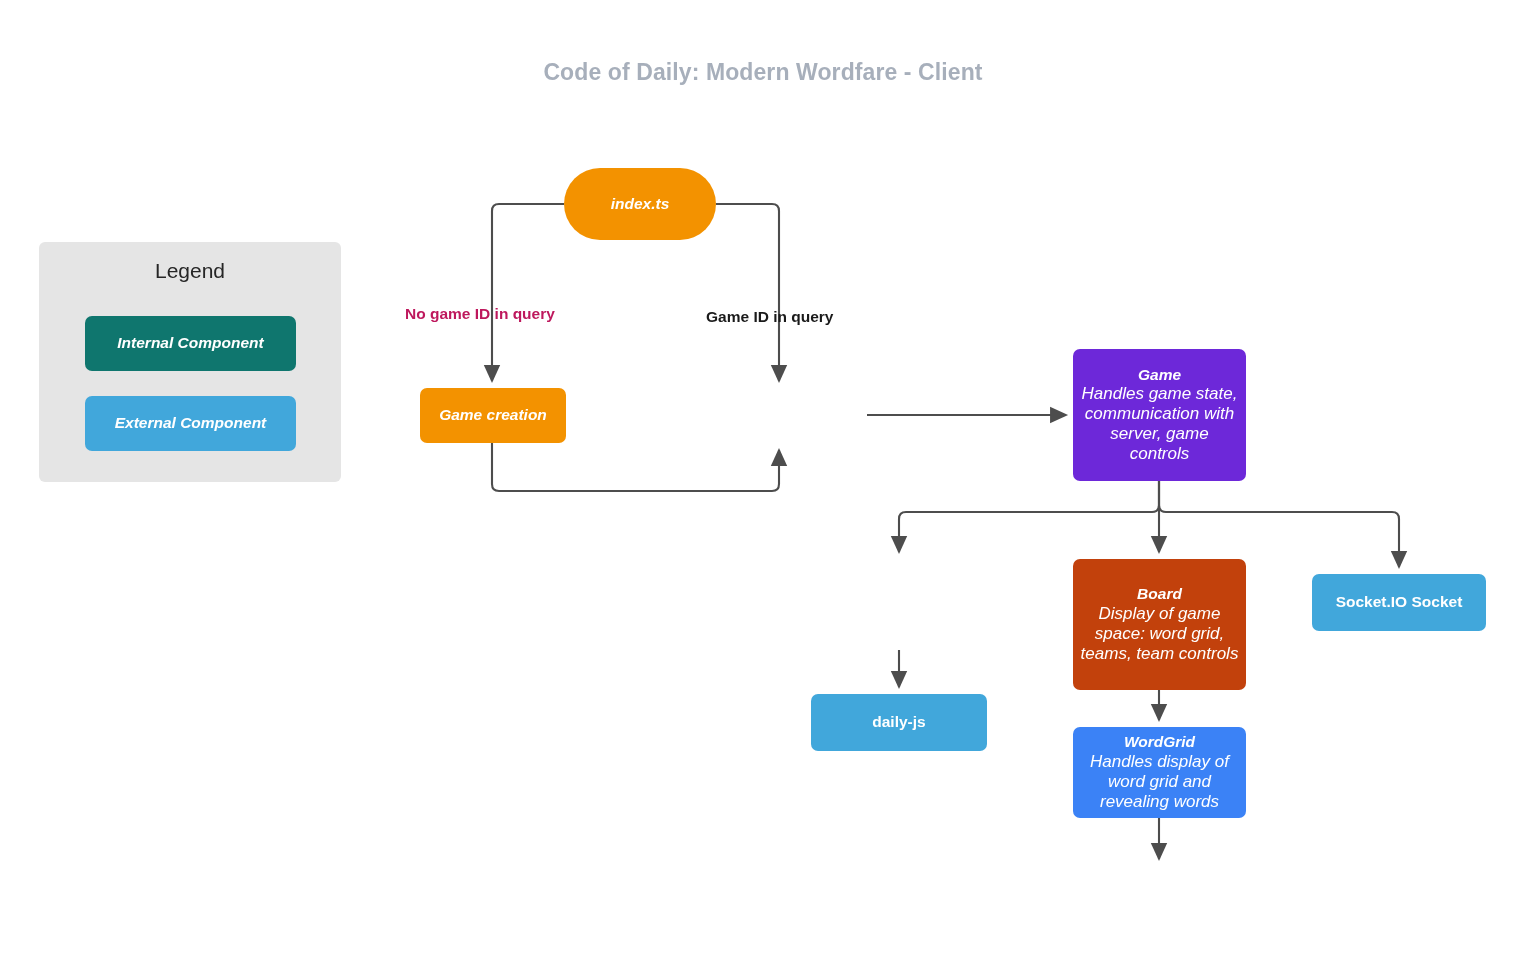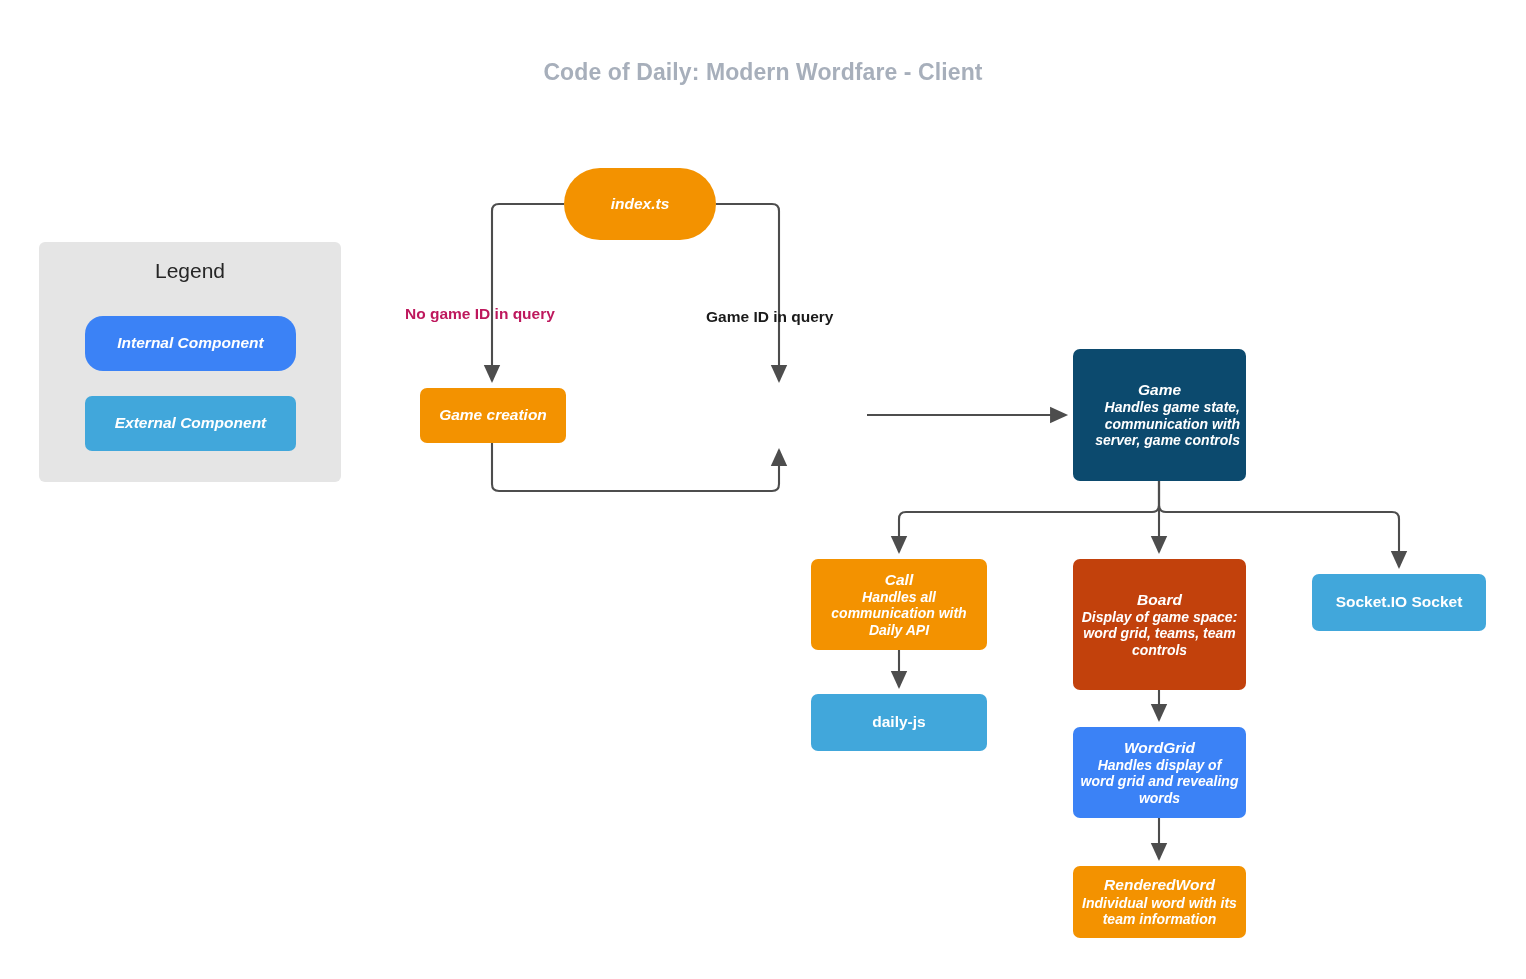--- a/index.html
+++ b/index.html
@@ -93,23 +93,23 @@
     padding: 6px 6px;
     line-height: 1.18;
   }
   .node .node-title {
     font-size: 15.5px;
     font-weight: bold;
     font-style: italic;
     white-space: nowrap;
   }
   .node .node-desc {
-    font-size: 14px;
+    font-size: 17px;
     font-style: italic;
-    font-weight: bold;
+    font-weight: normal;
   }
   .node.plain .node-title {
     font-style: normal;
   }
   .node.stadium {
     border-radius: 40px;
   }
 </style>
 </head>
 <body>
@@ -146,63 +146,55 @@
 
       <path d="M 1159 818 L 1159 859" marker-end="url(#arrowhead)"></path>
     </g>
   </svg>
 
   <div style="position:absolute; left:405px; top:305px; font-size:15.5px; font-weight:bold; color:#be185d;">No game ID in query</div>
   <div style="position:absolute; left:706px; top:308px; font-size:15.5px; font-weight:bold; color:#1a1a1a;">Game ID in query</div>
 
   <div class="legend-box">
     <div class="legend-title">Legend</div>
-    <div class="legend-swatch internal" style="background:#3b82f6;border-radius:18px;">
+    <div class="legend-swatch internal" style="background:#0f766e;">
       <span>Internal Component</span>
     </div>
     <div class="legend-swatch external" style="background:#41a7db;">
       <span>External Component</span>
     </div>
   </div>
 
   <div class="node stadium" style="left:564px; top:168px; width:152px; height:72px; background:#f39200;">
     <div class="node-title">index.ts</div>
   </div>
 
   <div class="node" style="left:420px; top:388px; width:146px; height:55px; background:#f39200;">
     <div class="node-title">Game creation</div>
   </div>
 
 
-  <div class="node" style="left:1073px; top:349px; width:173px; height:132px; background:#0c4a6e;text-align:right;">
+  <div class="node" style="left:1073px; top:349px; width:173px; height:132px; background:#6d28d9;">
     <div class="node-title">Game</div>
     <div class="node-desc">Handles game state, communication with server, game controls</div>
   </div>
 
-  <div class="node" style="left:811px; top:559px; width:176px; height:91px; background:#f39200;">
-    <div class="node-title">Call</div>
-    <div class="node-desc">Handles all communication with Daily API</div>
-  </div>
 
   <div class="node plain" style="left:811px; top:694px; width:176px; height:57px; background:#41a7db;">
     <div class="node-title">daily-js</div>
   </div>
 
   <div class="node" style="left:1073px; top:559px; width:173px; height:131px; background:#c2410c;">
     <div class="node-title">Board</div>
     <div class="node-desc">Display of game space: word grid, teams, team controls</div>
   </div>
 
   <div class="node" style="left:1073px; top:727px; width:173px; height:91px; background:#3b82f6;">
     <div class="node-title">WordGrid</div>
     <div class="node-desc">Handles display of word grid and revealing words</div>
   </div>
 
-  <div class="node" style="left:1073px; top:866px; width:173px; height:72px; background:#f39200;">
-    <div class="node-title">RenderedWord</div>
-    <div class="node-desc">Individual word with its team information</div>
-  </div>
 
   <div class="node plain" style="left:1312px; top:574px; width:174px; height:57px; background:#41a7db;">
     <div class="node-title">Socket.IO Socket</div>
   </div>
 
 </div>
 
 </body></html>

